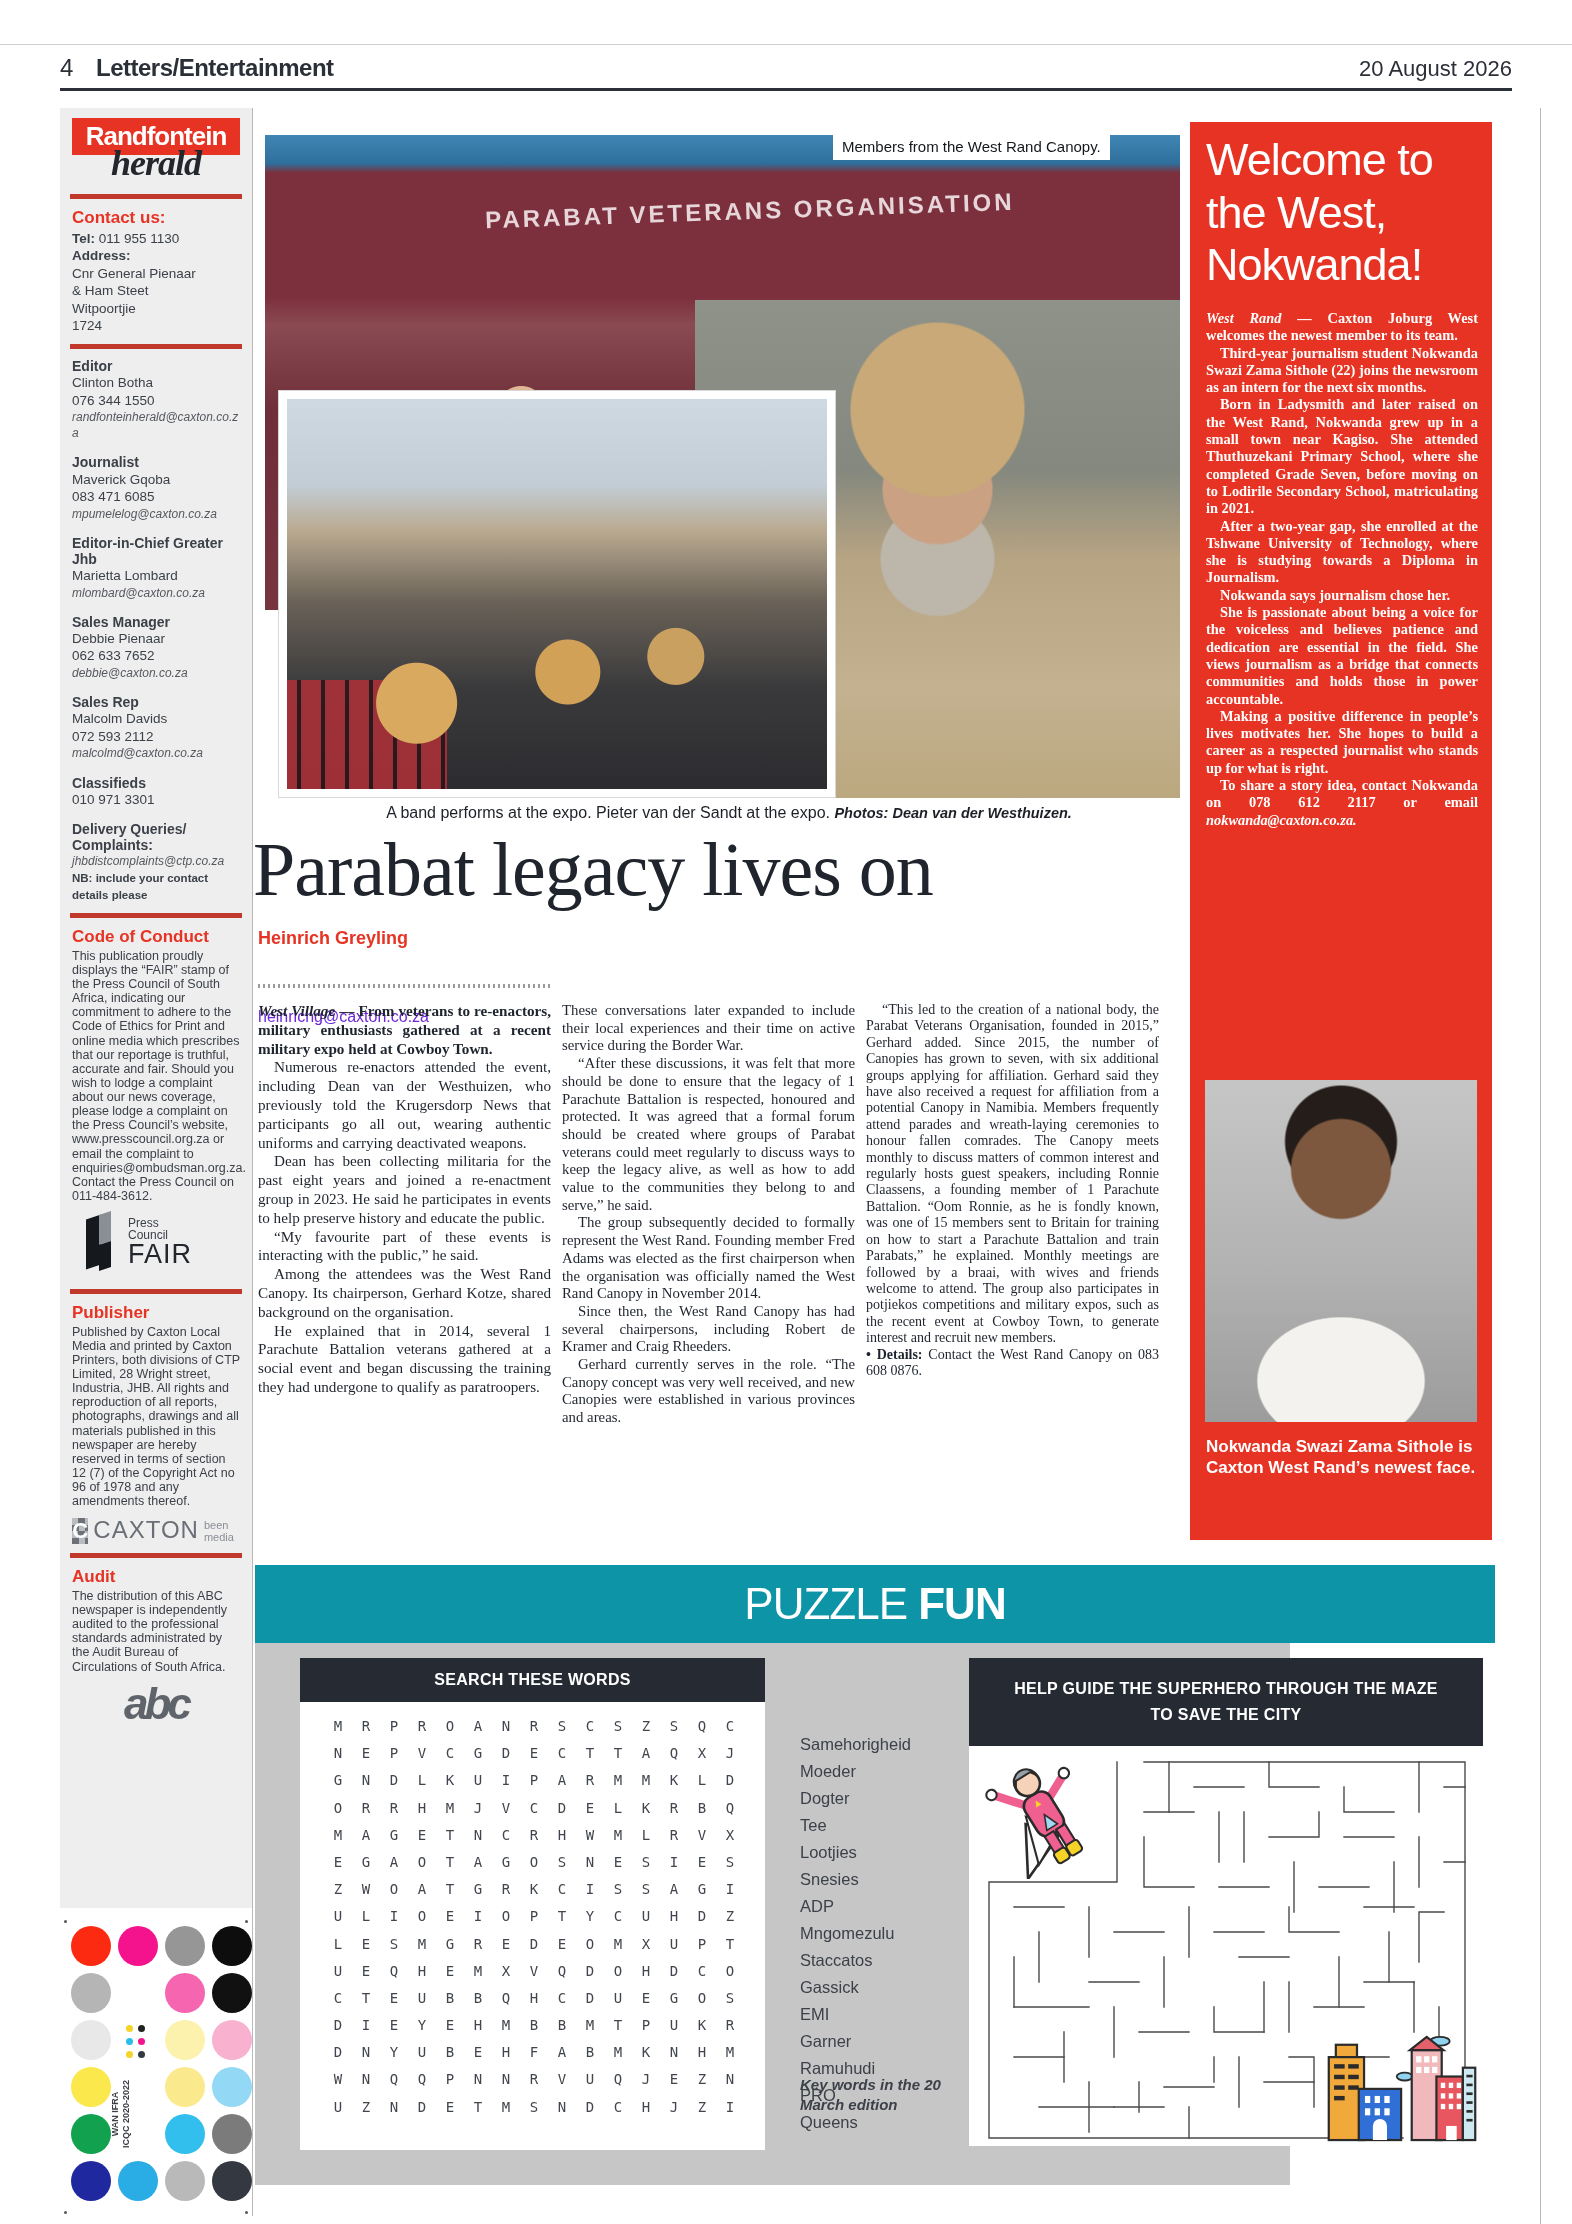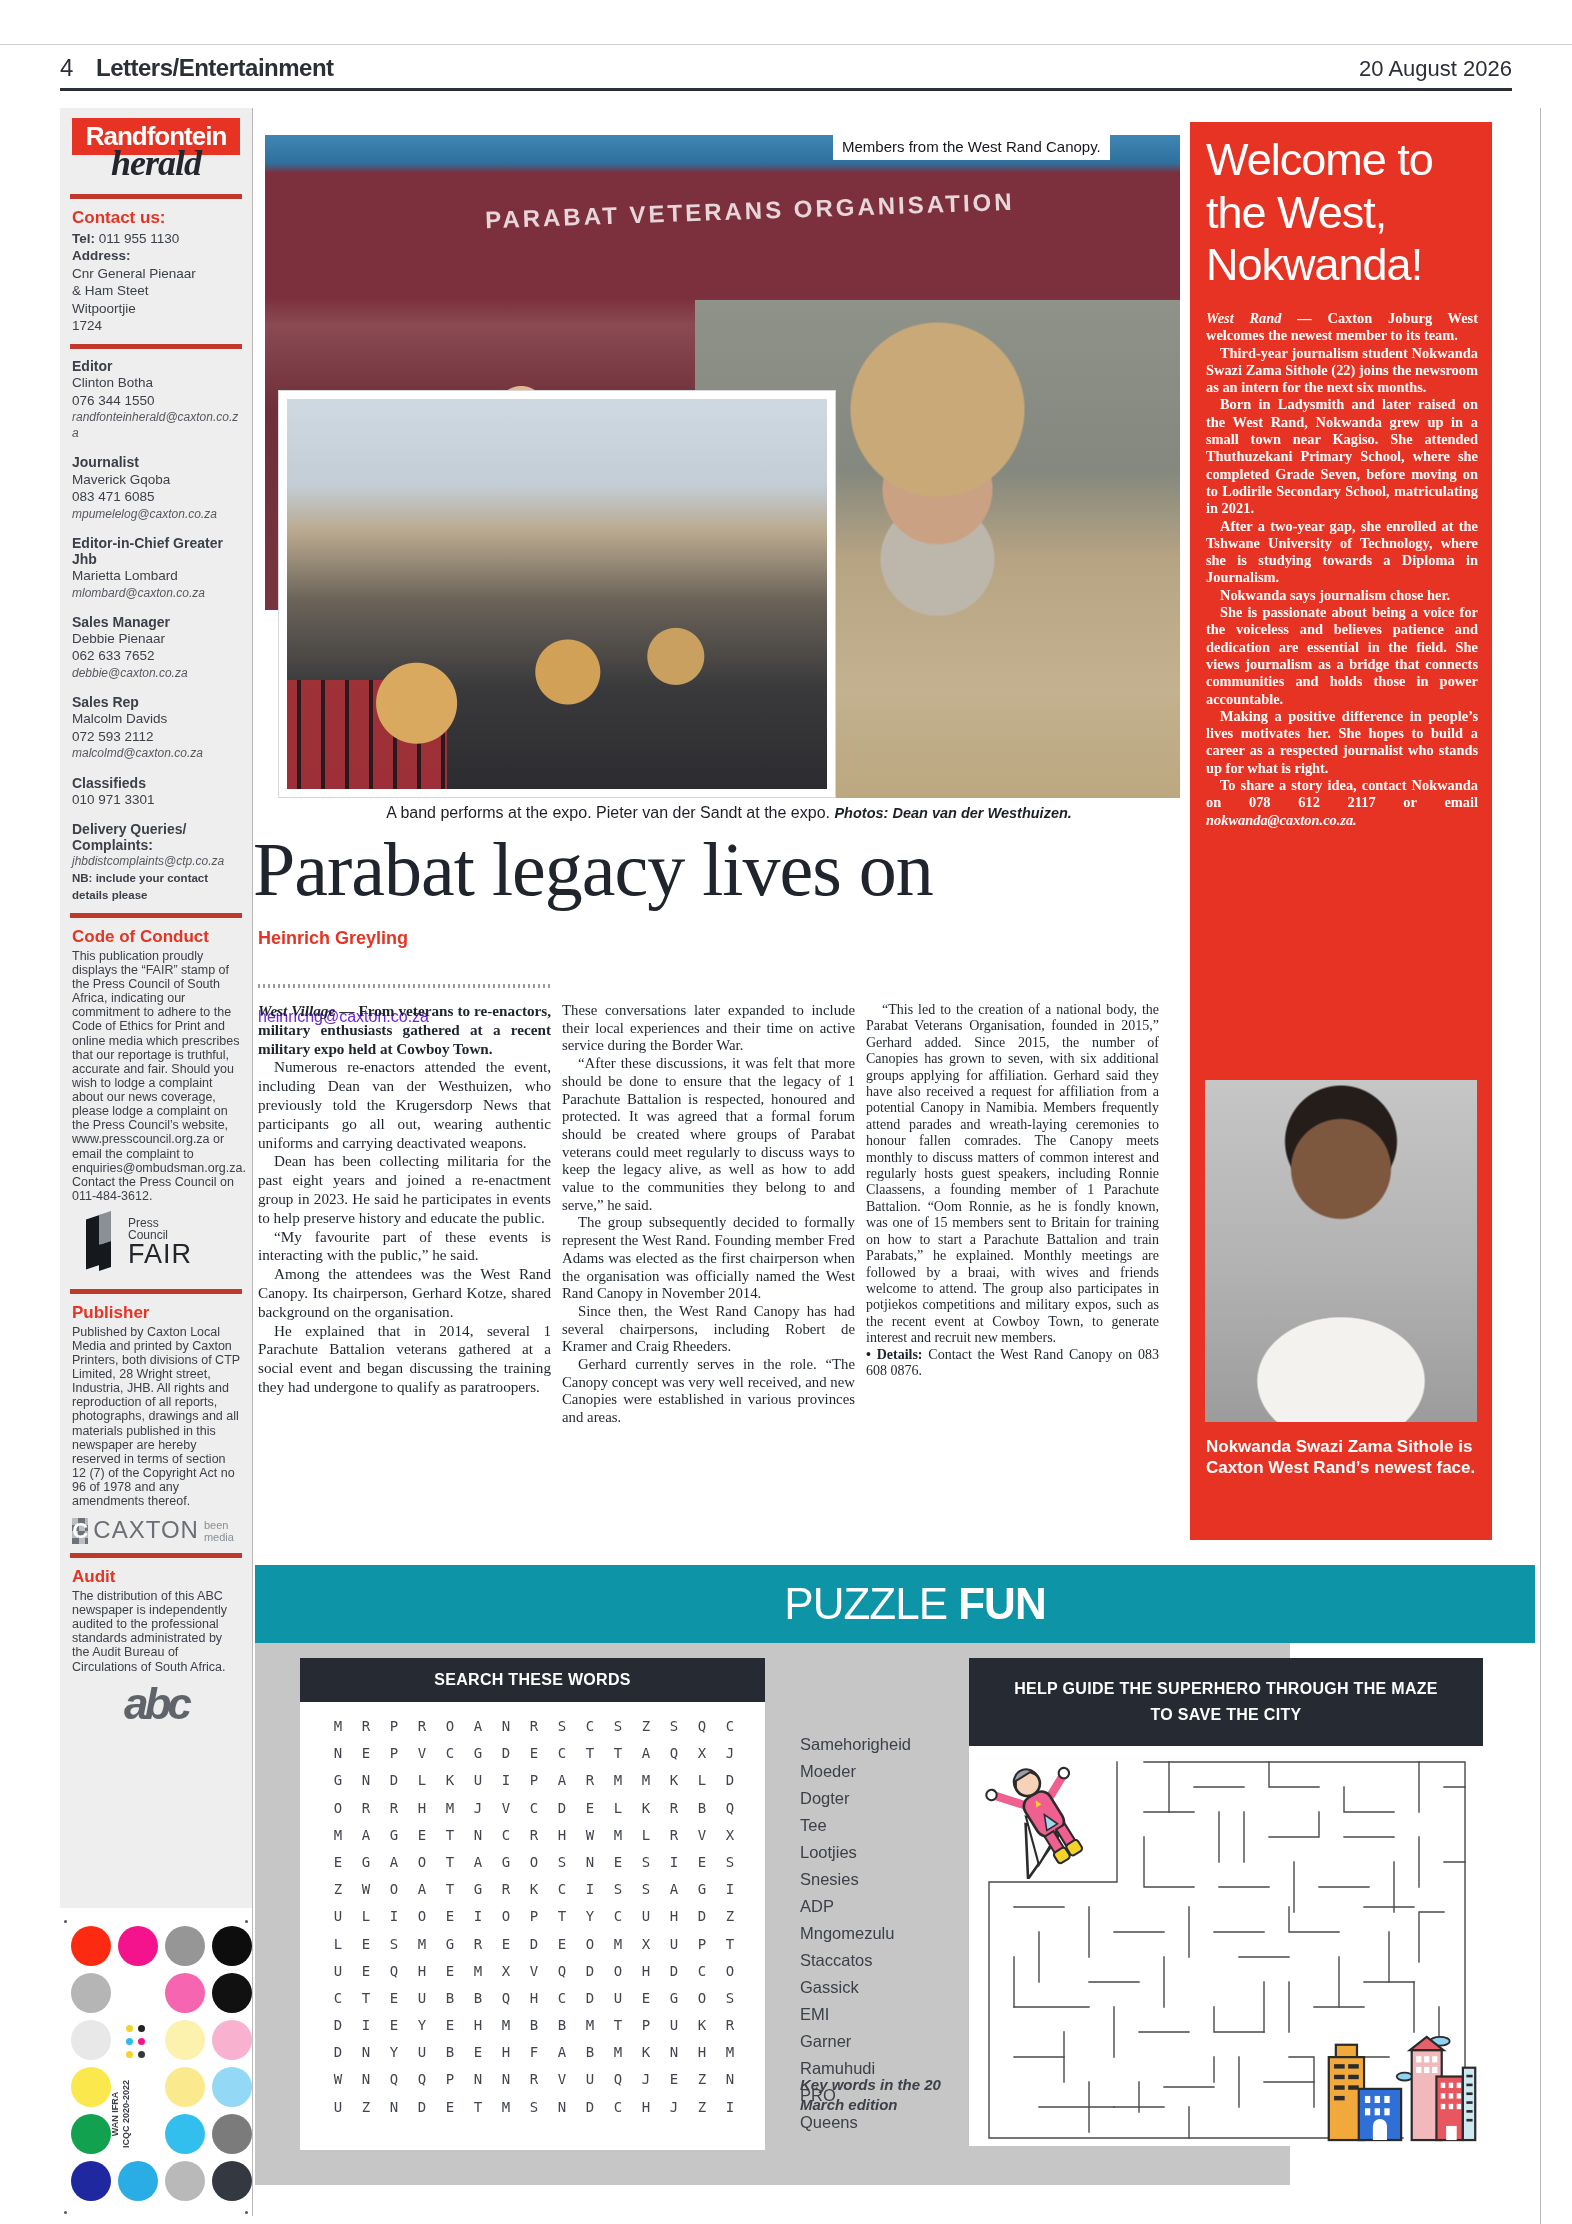--- a/index.html
+++ b/index.html
@@ -127,21 +127,21 @@
   .wlead .loc{font-style:italic;}
   #welcome-photo{position:absolute;left:15px;top:958px;width:272px;height:342px;
     background:
       radial-gradient(circle 52px at 50% 26%, #7e573f 0 49px, transparent 51px),
       radial-gradient(circle 58px at 50% 18%, #241d19 0 55px, transparent 57px),
       radial-gradient(ellipse 92px 70px at 50% 88%, #f4f2ee 0 90%, transparent 92%),
       linear-gradient(180deg,#c6c6c6 0%,#b2b2b2 55%,#9c9c9c 100%);}
   #welcome-cap{position:absolute;left:16px;top:1314px;width:272px;font-weight:700;font-size:17px;line-height:1.25;}
   
   #puzzle-banner{position:absolute;left:255px;top:1565px;width:1240px;height:78px;background:#0e94a7;
-                 color:#fff;text-align:center;line-height:78px;font-size:44px;letter-spacing:-1px;padding-left:40px;}
+                 color:#fff;text-align:center;line-height:78px;font-size:44px;letter-spacing:-1px;}
   #puzzle-banner .bold{font-weight:700;}
   #puzzle-gray{position:absolute;left:255px;top:1643px;width:1035px;height:542px;background:#c6c6c6;}
   .pz-box-h{position:absolute;background:#262a33;color:#fff;font-weight:700;text-align:center;}
   #ws-header{left:45px;top:15px;width:465px;height:44px;font-size:16px;line-height:44px;letter-spacing:.3px;}
   #ws-body{position:absolute;left:45px;top:59px;width:465px;height:448px;background:#fff;}
   #ws-grid{position:absolute;left:24px;top:16px;display:grid;grid-template-columns:repeat(15,28px);
            grid-auto-rows:27.2px;font-family:"DejaVu Sans Mono",monospace;font-size:14px;color:#41454d;}
   #ws-grid span{text-align:center;}
   #word-list{position:absolute;left:545px;top:88px;width:170px;font-size:16.5px;line-height:27px;color:#3c4149;}
   #word-note{position:absolute;left:545px;top:432px;width:150px;font-style:italic;font-weight:700;

